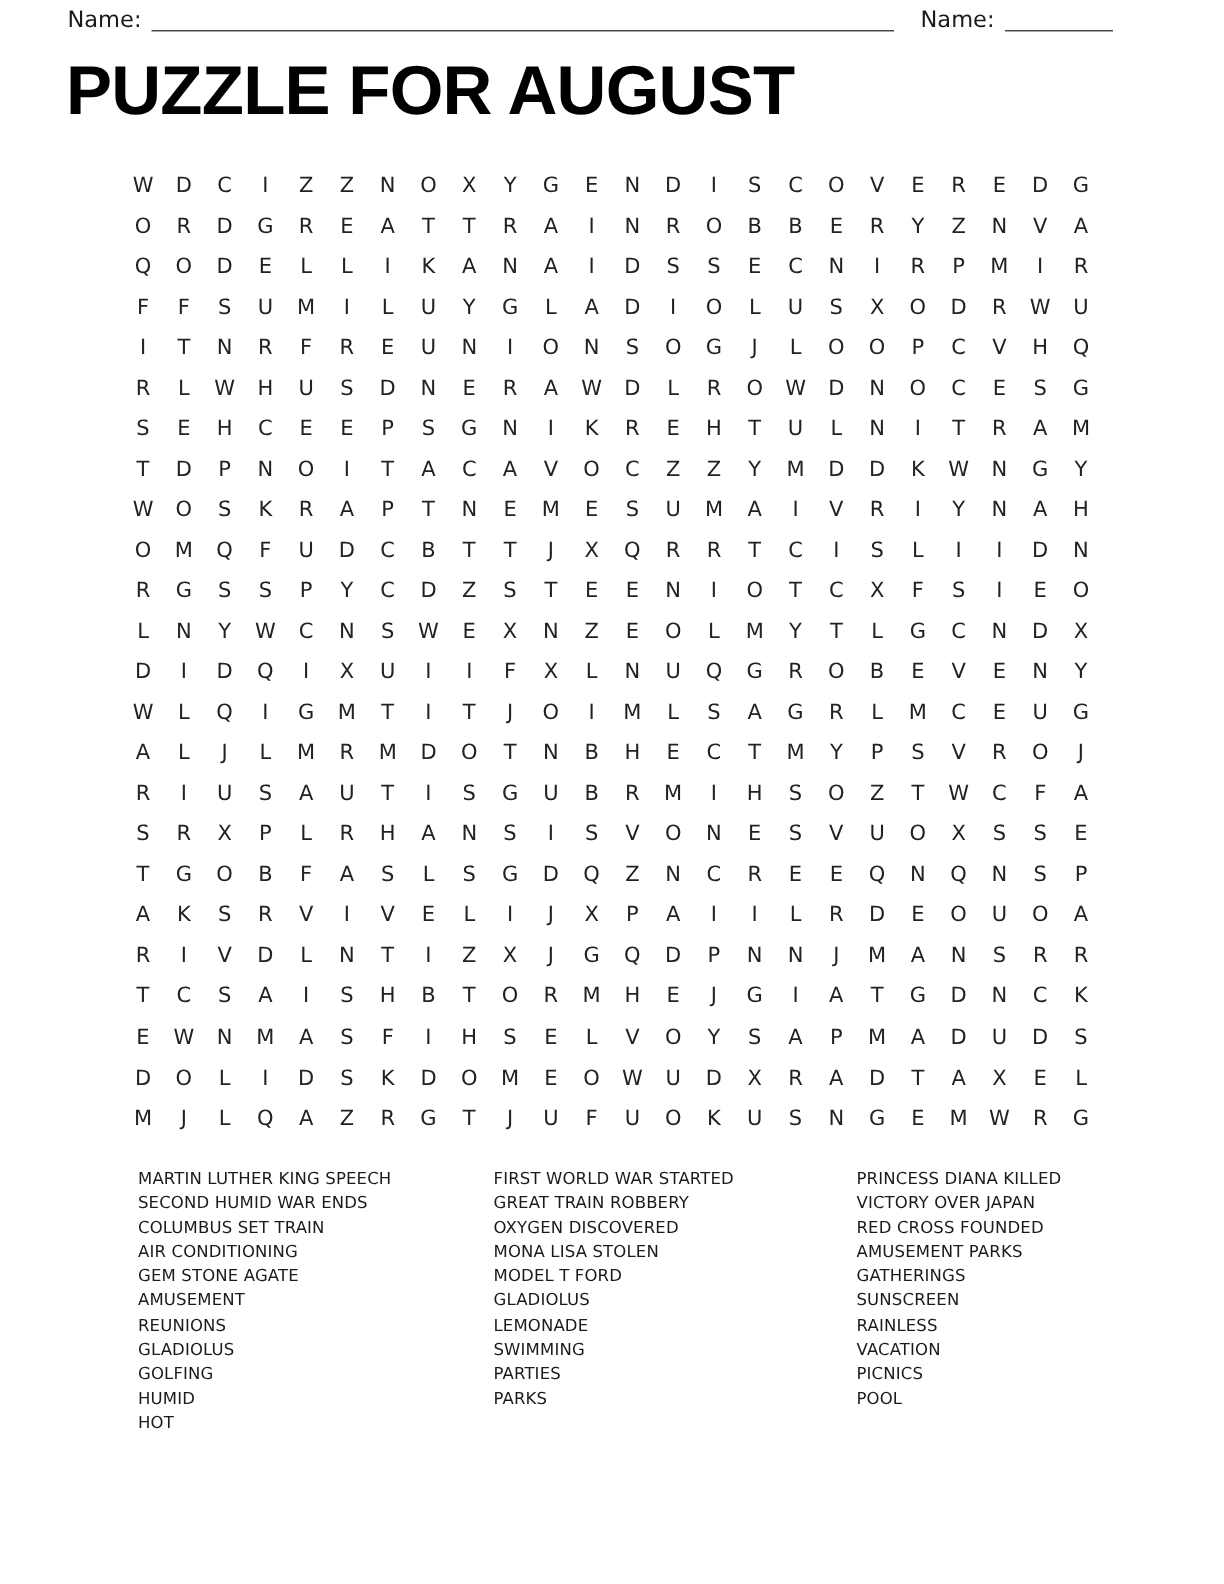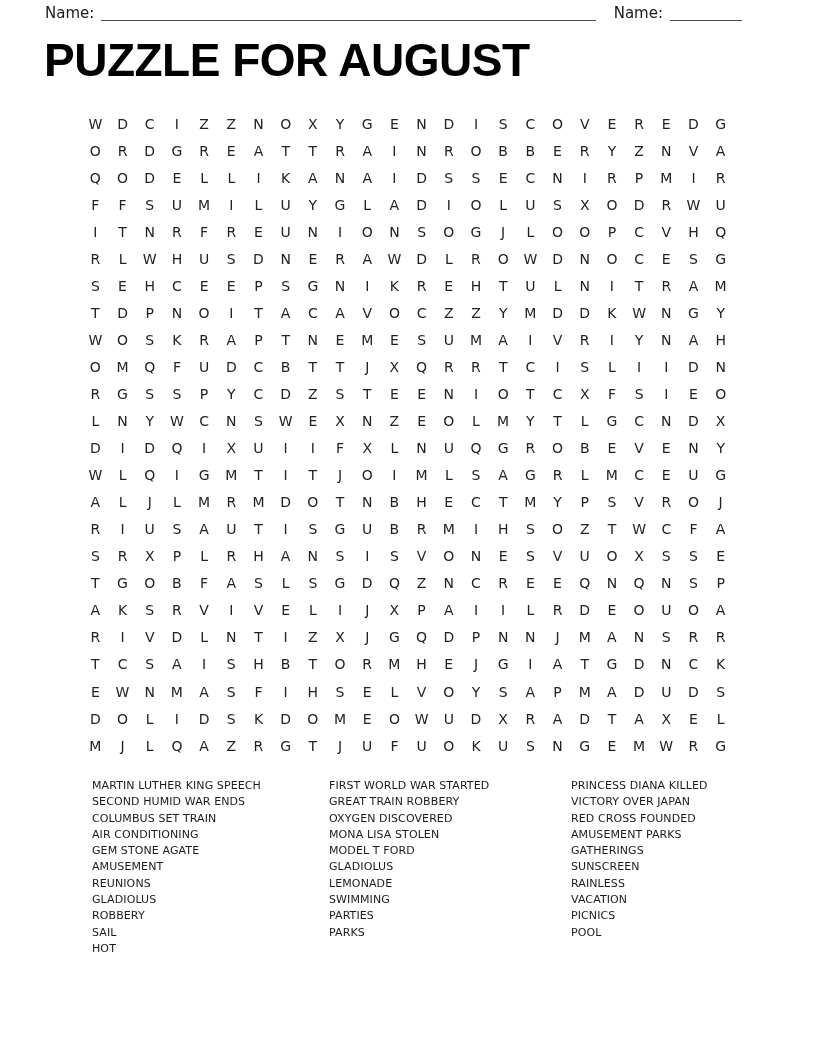--- a/index.html
+++ b/index.html
@@ -739,22 +739,22 @@
   <div class="words">
     <div class="word-col word-col-1">
         <div class="word-item">MARTIN LUTHER KING SPEECH</div>
         <div class="word-item">SECOND HUMID WAR ENDS</div>
         <div class="word-item">COLUMBUS SET TRAIN</div>
         <div class="word-item">AIR CONDITIONING</div>
         <div class="word-item">GEM STONE AGATE</div>
         <div class="word-item">AMUSEMENT</div>
         <div class="word-item">REUNIONS</div>
         <div class="word-item">GLADIOLUS</div>
-        <div class="word-item">ROBBERY</div>
-        <div class="word-item">SAIL</div>
+        <div class="word-item">GOLFING</div>
+        <div class="word-item">HUMID</div>
         <div class="word-item">HOT</div>
       </div>
     <div class="word-col word-col-3">
         <div class="word-item">PRINCESS DIANA KILLED</div>
         <div class="word-item">VICTORY OVER JAPAN</div>
         <div class="word-item">RED CROSS FOUNDED</div>
         <div class="word-item">AMUSEMENT PARKS</div>
         <div class="word-item">GATHERINGS</div>
         <div class="word-item">SUNSCREEN</div>
         <div class="word-item">RAINLESS</div>

